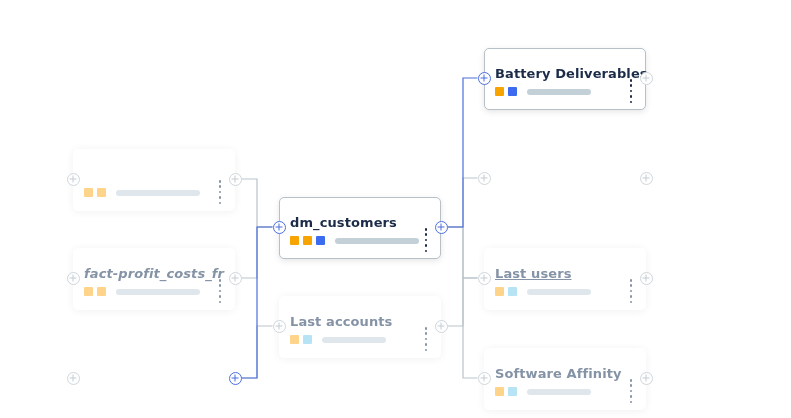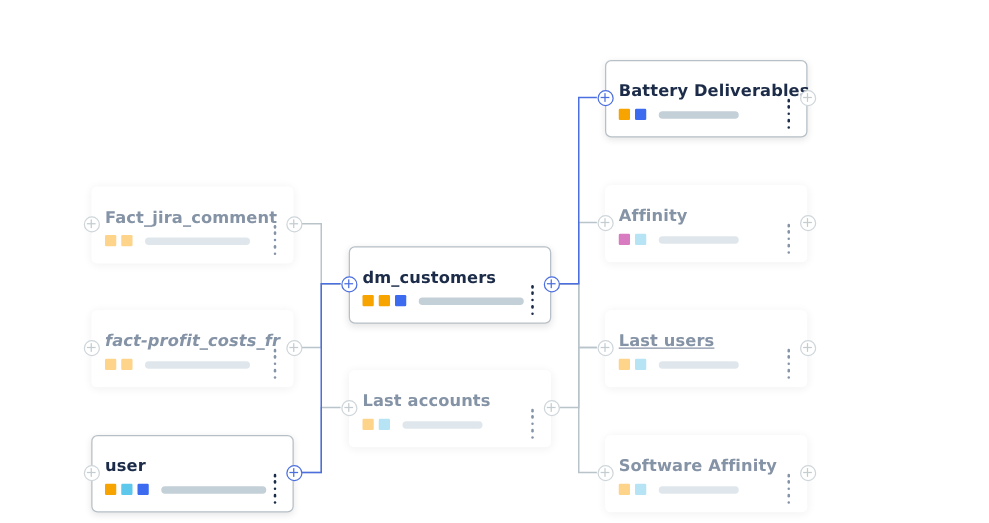--- a/index.html
+++ b/index.html
@@ -69,57 +69,40 @@
       <path d="M241.5 278 H257 V227 H272.5" fill="none" stroke="#b8c4ca" stroke-width="1.2"></path>
       <path d="M241.5 378 H257 V326 H272.5" fill="none" stroke="#b8c4ca" stroke-width="1.2"></path>
       <path d="M447.5 227 H463 V178 H477.5" fill="none" stroke="#b8c4ca" stroke-width="1.2"></path>
       <path d="M447.5 227 H463 V278 H477.5" fill="none" stroke="#b8c4ca" stroke-width="1.2"></path>
       <path d="M447.5 227 H463 V378 H477.5" fill="none" stroke="#b8c4ca" stroke-width="1.2"></path>
       <path d="M447.5 326 H463 V278 H477.5" fill="none" stroke="#b8c4ca" stroke-width="1.2"></path>
       <path d="M241.5 378 H257 V227 H272.5" fill="none" stroke="#4c6fe0" stroke-width="1.2"></path>
       <path d="M447.5 227 H463 V78 H477.5" fill="none" stroke="#4c6fe0" stroke-width="1.2"></path>
     </svg>
 <div class="node faded" style="left: 73px; top: 149px; width: 162px;">
-      <div class="title" style="top: 17px;">Fact_jira_comment</div>
       <div class="swatches">
         <span class="sw" style="background: rgb(253, 212, 138);"></span>
         <span class="sw" style="background: rgb(253, 212, 138);"></span>
       </div>
       <div class="bar" style="left: 42px; width: 84px;"></div>
       <div class="menu">
         <i></i>
         <i></i>
         <i></i>
         <i></i>
         <i></i>
       </div>
     </div>
     <div class="node faded" style="left: 73px; top: 248px; width: 162px; font-style: italic;">
       <div class="title" style="top: 17px;">fact-profit_costs_fr</div>
       <div class="swatches">
         <span class="sw" style="background: rgb(253, 212, 138);"></span>
         <span class="sw" style="background: rgb(253, 212, 138);"></span>
       </div>
       <div class="bar" style="left: 42px; width: 84px;"></div>
-      <div class="menu">
-        <i></i>
-        <i></i>
-        <i></i>
-        <i></i>
-        <i></i>
-      </div>
-    </div>
-    <div class="node active" style="left: 73px; top: 348px; width: 162px;">
-      <div class="title" style="top: 17px;">user</div>
-      <div class="swatches">
-        <span class="sw" style="background: rgb(247, 164, 0);"></span>
-        <span class="sw" style="background: rgb(94, 200, 236);"></span>
-        <span class="sw" style="background: rgb(61, 107, 240);"></span>
-      </div>
-      <div class="bar" style="left: 55px; width: 84px;"></div>
       <div class="menu">
         <i></i>
         <i></i>
         <i></i>
         <i></i>
         <i></i>
       </div>
     </div>
     <div class="node faded" style="left: 279px; top: 296px; width: 162px;">
       <div class="title" style="top: 17px;">Last accounts</div>
@@ -150,35 +133,20 @@
         <i></i>
         <i></i>
         <i></i>
       </div>
     </div>
     <div class="node active" style="left: 484px; top: 48px; width: 162px;">
       <div class="title" style="top: 17px;">Battery Deliverables</div>
       <div class="swatches">
         <span class="sw" style="background: rgb(247, 164, 0);"></span>
         <span class="sw" style="background: rgb(61, 107, 240);"></span>
-      </div>
-      <div class="bar" style="left: 42px; width: 64px;"></div>
-      <div class="menu">
-        <i></i>
-        <i></i>
-        <i></i>
-        <i></i>
-        <i></i>
-      </div>
-    </div>
-    <div class="node faded" style="left: 484px; top: 148px; width: 162px;">
-      <div class="title" style="top: 17px;">Affinity</div>
-      <div class="swatches">
-        <span class="sw" style="background: rgb(217, 123, 192);"></span>
-        <span class="sw" style="background: rgb(183, 228, 245);"></span>
       </div>
       <div class="bar" style="left: 42px; width: 64px;"></div>
       <div class="menu">
         <i></i>
         <i></i>
         <i></i>
         <i></i>
         <i></i>
       </div>
     </div>

